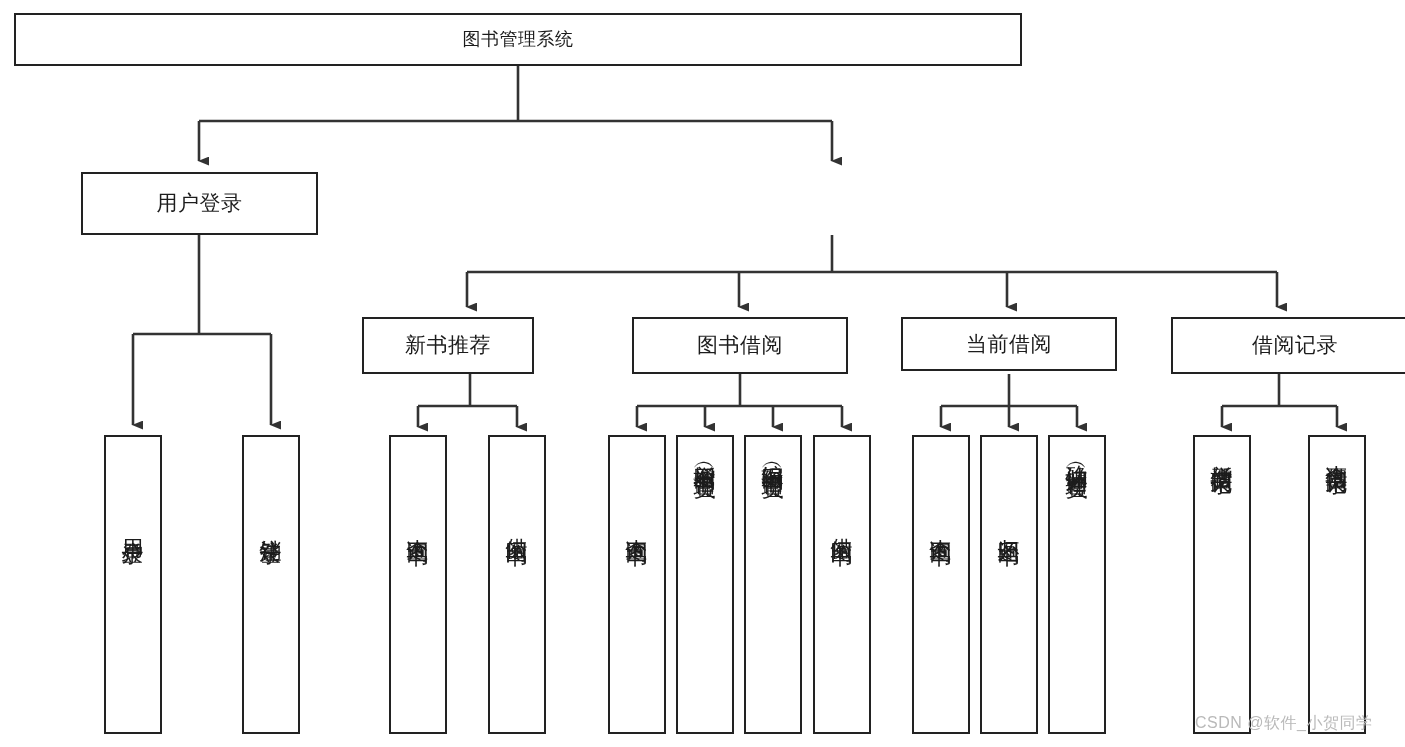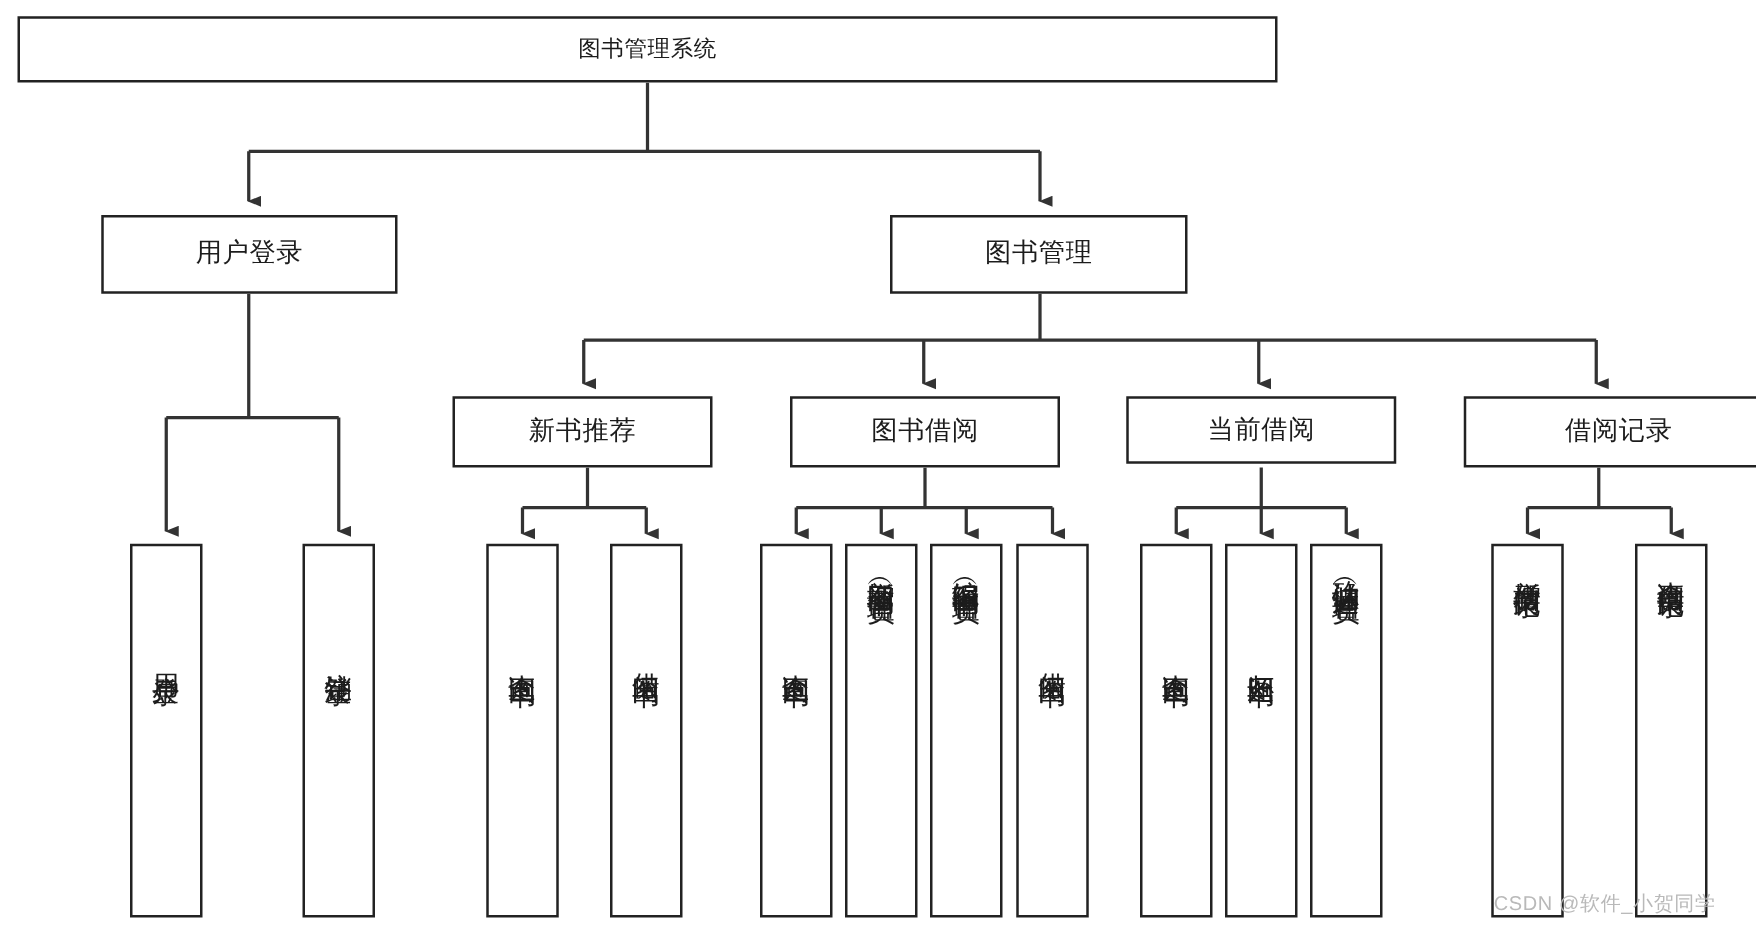--- a/index.html
+++ b/index.html
@@ -135,25 +135,22 @@
     </g>
   </svg>
 
   <div class="node horiz root" style="left:14px; top:13px; width:1008px; height:53px;">
     <span class="node-label">图书管理系统</span>
   </div>
 
   <div class="node horiz" style="left:81px; top:172px; width:237px; height:63px;">
     <span class="node-label">用户登录</span>
   </div>
-  <div class="node horiz" style="left:712px; top:172px; width:238px; height:63px;">
-    <span class="node-label">图书管理</span>
-  </div>
-
-  <div class="node horiz" style="left:362px; top:317px; width:208px; height:57px;">
+
+  <div class="node horiz" style="left:362px; top:317px; width:172px; height:57px;">
     <span class="node-label">新书推荐</span>
   </div>
   <div class="node horiz" style="left:632px; top:317px; width:216px; height:57px;text-align:right;">
     <span class="node-label">图书借阅</span>
   </div>
   <div class="node horiz" style="left:901px; top:317px; width:216px; height:54px;">
     <span class="node-label">当前借阅</span>
   </div>
   <div class="node horiz" style="left:1171px; top:317px; width:248px; height:57px;">
     <span class="node-label">借阅记录</span>

